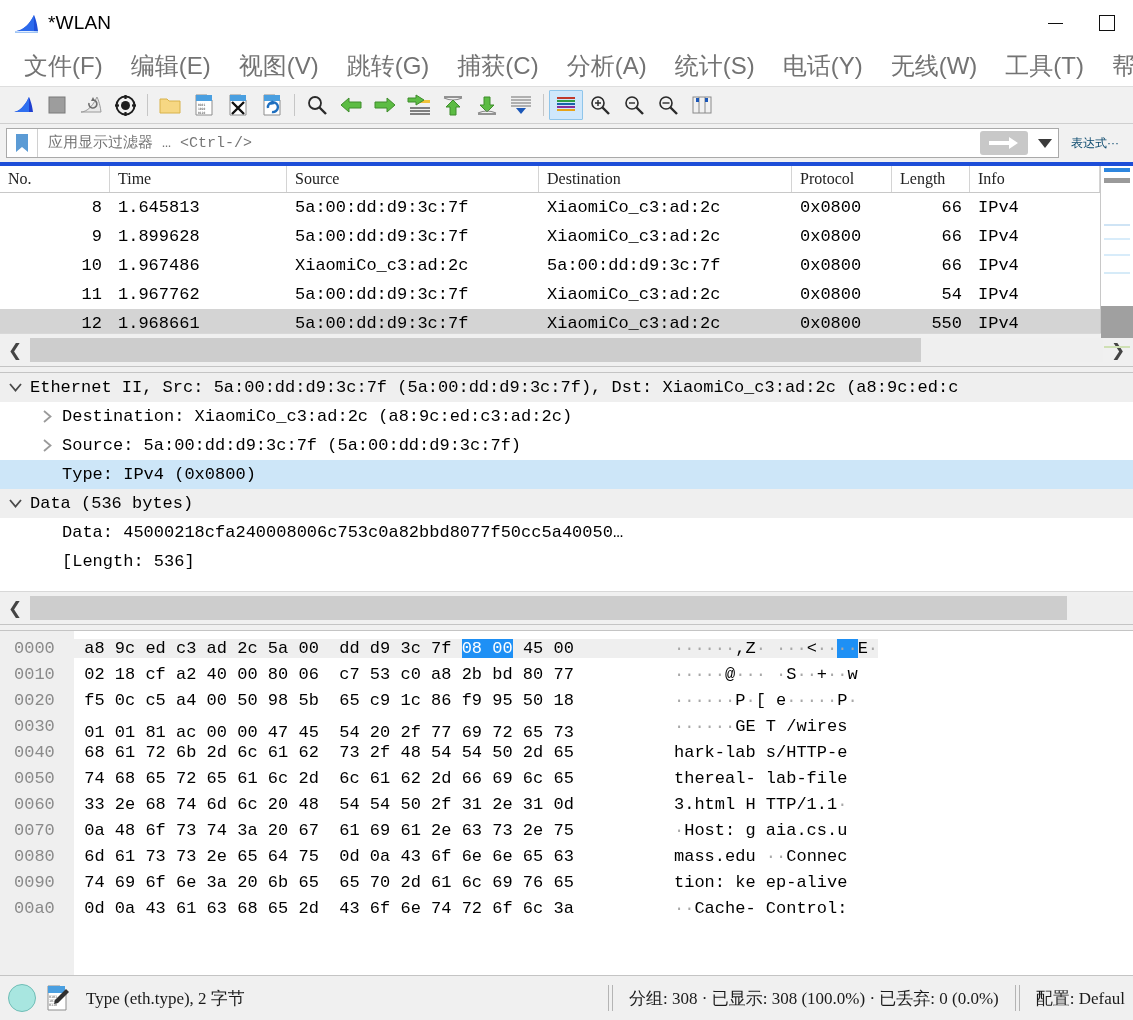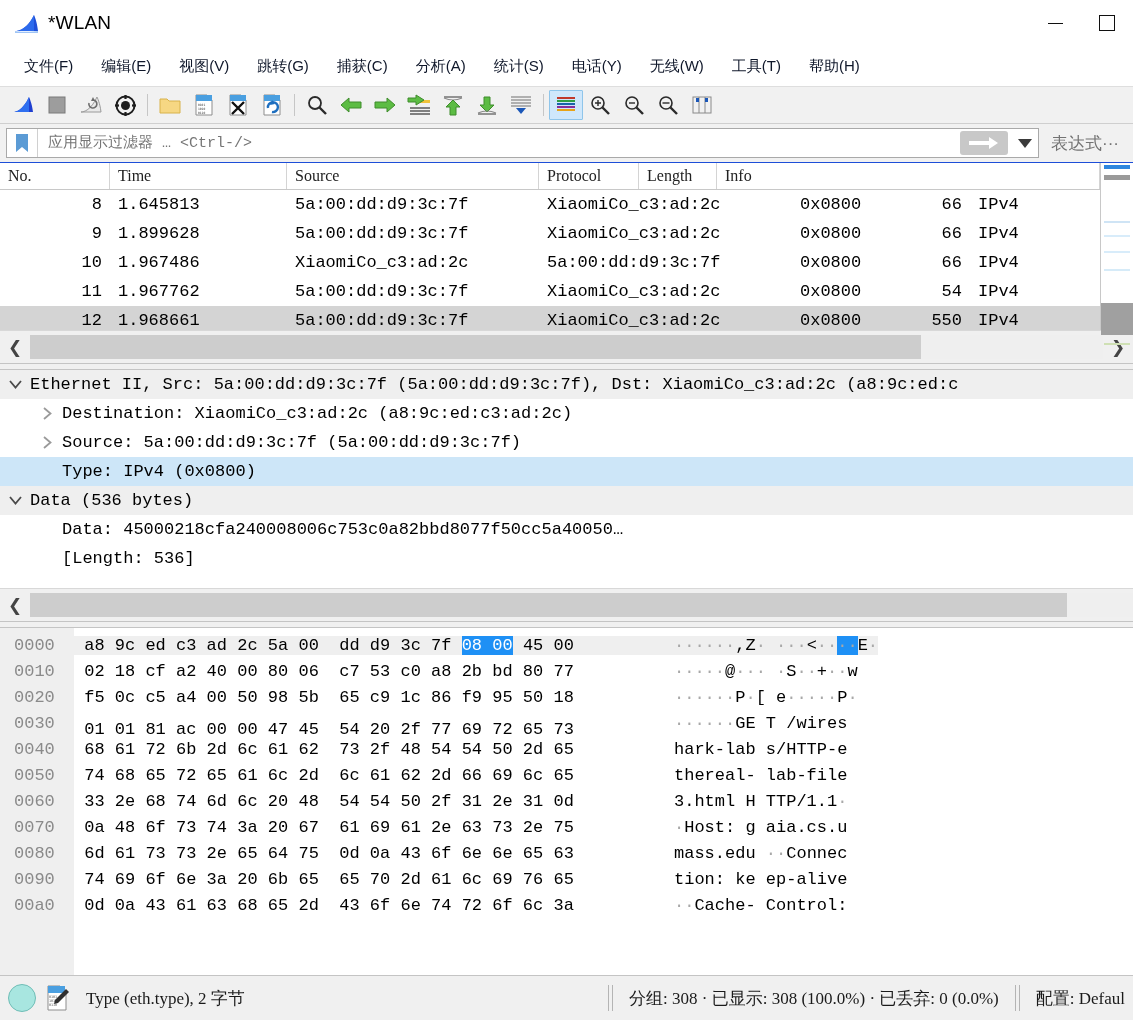--- a/index.html
+++ b/index.html
@@ -16,37 +16,37 @@
   .title-left{display:flex;align-items:center;padding-left:14px;gap:8px;}
   .shark-logo{width:26px;height:22px;position:relative;display:block;}
   .win-btns{position:absolute;right:0;top:0;height:46px;display:flex;}
   .win-btn{width:52px;height:46px;display:flex;align-items:center;justify-content:center;}
   .win-min{width:15px;height:1px;background:#101010;}
   .win-max{width:14px;height:14px;border:1.6px solid #101010;}
   .title-text{font-size:19px;color:#000;letter-spacing:.2px;}
 
   
   .menubar{height:40px;flex:0 0 40px;display:flex;align-items:center;background:#fff;padding-left:10px;}
-  .menu-item{font-size:15px;color:#0f172a;padding:2px 14px;white-space:nowrap;cursor:default;}
+  .menu-item{font-size:24px;color:#737373;padding:2px 14px;white-space:nowrap;cursor:default;}
 
   
   .toolbar{height:36px;flex:0 0 36px;display:flex;align-items:center;background:#f1f1f1;border-top:1px solid #dedede;border-bottom:1px solid #cfcfcf;padding-left:6px;gap:0px;}
   .tb{width:34px;height:30px;display:flex;align-items:center;justify-content:center;position:relative;}
   .tb svg{display:block;}
   .tb.sel{background:#cfe7fb;border:1px solid #8fc5ea;box-sizing:border-box;border-radius:1px;}
   .tb-sep{width:1px;height:22px;background:#c6c6c6;margin:0 5px;}
 
   
-  .filterbar{height:38px;flex:0 0 38px;display:flex;align-items:center;background:#f1f1f1;padding:0 6px;border-bottom:1px solid #1d4ed8;}
+  .filterbar{height:38px;flex:0 0 38px;display:flex;align-items:center;background:#f1f1f1;padding:0 6px;border-bottom:4px solid #1d4ed8;}
   .filter-box{flex:1;height:30px;background:#fff;border:1px solid #a9a9a9;display:flex;align-items:center;box-sizing:border-box;}
   .bookmark{width:30px;height:28px;display:flex;align-items:center;justify-content:center;border-right:1px solid #d0d0d0;}
   .filter-input{flex:1;height:28px;border:0;outline:none;font-family:"Liberation Mono", monospace;font-size:15px;color:#9a9a9a;padding-left:10px;background:transparent;}
   .filter-arrow{width:48px;height:24px;background:#c8c8c8;border-radius:3px;display:flex;align-items:center;justify-content:center;margin-right:4px;}
   .filter-caret{width:26px;height:28px;display:flex;align-items:center;justify-content:center;}
-  .expr-btn{font-size:17px;color:#737373;padding:0 8px 0 12px;white-space:nowrap;}
+  .expr-btn{font-size:12px;color:#0c4a6e;padding:0 8px 0 12px;white-space:nowrap;}
 
   
   .packet-list{flex:0 0 200px;display:flex;flex-direction:column;background:#fff;position:relative;overflow:hidden;}
   .pl-inner{display:flex;flex:1;min-height:0;justify-content:center;}
   .pl-cols{flex:1;display:flex;flex-direction:column;min-width:0;}
   .pl-head{height:26px;display:flex;background:#fff;border-bottom:1px solid #c8c8c8;font-family:"Liberation Serif", serif;font-size:16px;color:#222;}
   .pl-head > div{display:flex;align-items:center;padding-left:8px;box-sizing:border-box;border-right:1px solid #d4d4d4;}
   .pl-rows{flex:1;overflow:hidden;}
   .pl-row{height:29px;display:flex;align-items:center;font-family:"Liberation Mono", monospace;font-size:17px;color:#000;}
   .pl-row.selected{background:#d4d4d4;}
@@ -315,20 +315,21 @@
     <div class="expr-btn">表达式···</div>
   </div>
 
   <div class="packet-list">
     <div class="pl-inner">
       <div class="pl-cols">
         <div class="pl-head">
           <div class="c-no">No.</div>
           <div class="c-time">Time</div>
           <div class="c-src">Source</div>
+          <div class="c-dst">Destination</div>
           <div class="c-proto">Protocol</div>
           <div class="c-len">Length</div>
           <div class="c-info">Info</div>
         </div>
         <div class="pl-rows" id="pl-rows">
             <div class="pl-row">
               <div class="c-no">8</div>
               <div class="c-time">1.645813</div>
               <div class="c-src">5a:00:dd:d9:3c:7f</div>
               <div class="c-dst">XiaomiCo_c3:ad:2c</div>

